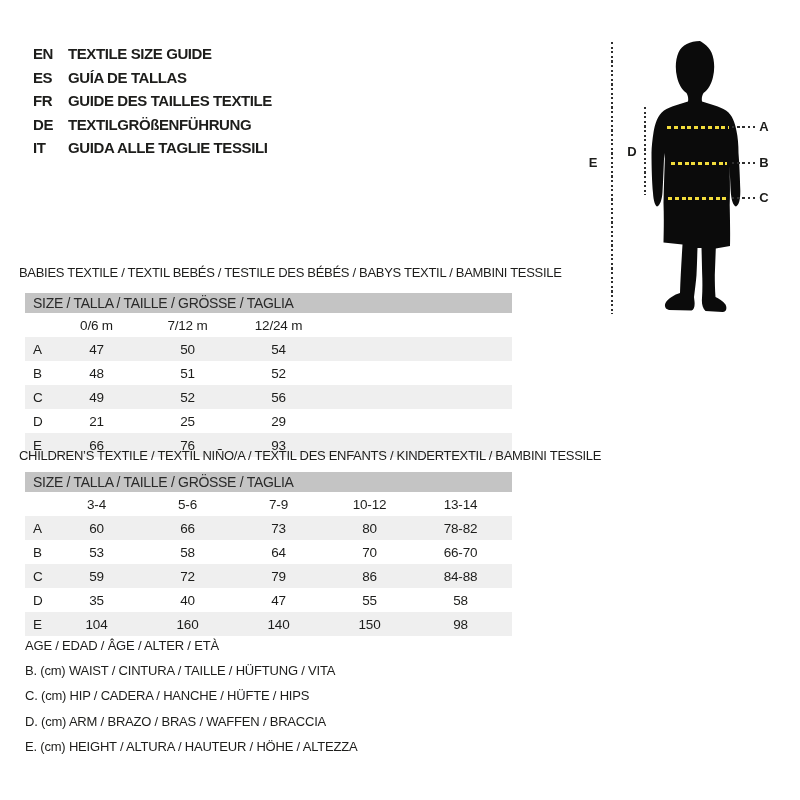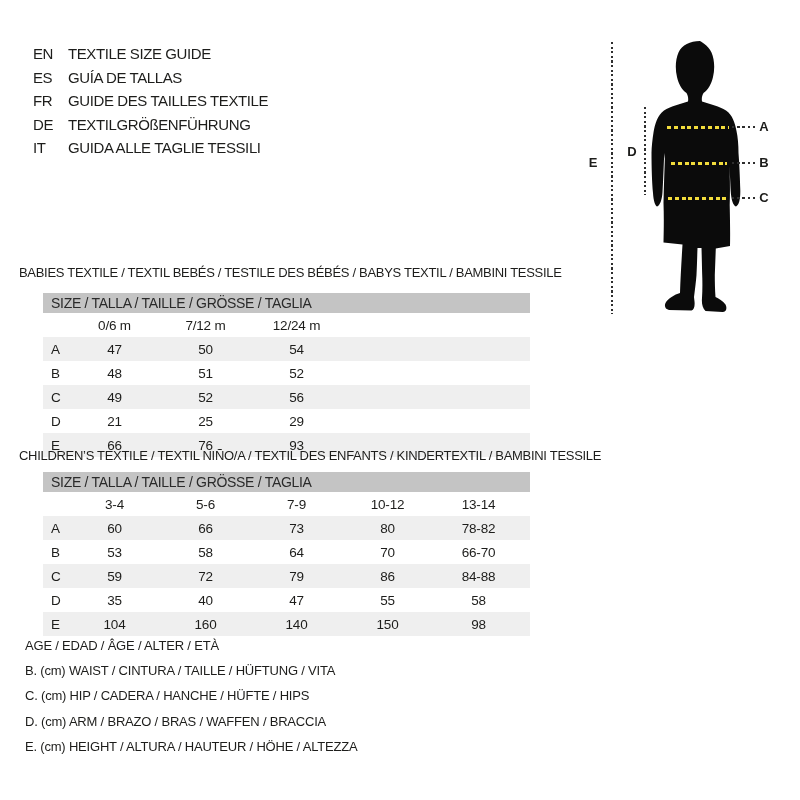--- a/index.html
+++ b/index.html
@@ -5,36 +5,36 @@
   * { margin:0; padding:0; box-sizing:border-box; }
   html,body { background:#ffffff; }
   .canvas {
     position:relative; width:800px; height:800px; background:#ffffff;
     font-family:"Liberation Sans", sans-serif; color:#1d1d1b; overflow:hidden;
   }
 
   
   .lang-block { position:absolute; left:33px; top:42px; }
   .lang-line { display:flex; height:23.5px; align-items:center;
-    font-size:15px; font-weight:normal; letter-spacing:-0.4px; }
+    font-size:15px; font-weight:bold; letter-spacing:-0.4px; }
   .lang-code { width:35px; }
 
   
   .fig-el { position:absolute; }
   .vdots { width:2px;
     background:repeating-linear-gradient(180deg,#2e2e2e 0 2.2px,transparent 2.2px 4.6px); }
   .ydash { height:3px;
     background:repeating-linear-gradient(90deg,var(--yellow) 0 4px,transparent 4px 6.8px); }
   .hdots { height:2.4px;
     background:repeating-linear-gradient(90deg,#2e2e2e 0 2.4px,transparent 2.4px 5.2px); }
   .mlabel { font-size:13px; font-weight:bold; width:14px; text-align:center; }
 
   
   .sec-title { position:absolute; left:19px; font-size:13px; letter-spacing:-0.3px; }
-  .table { position:absolute; left:43px; width:487px; }
+  .table { position:absolute; left:25px; width:487px; }
   .size-bar { height:20px; background:var(--bargray); display:flex; align-items:center;
     padding-left:8px; font-size:14px; letter-spacing:-0.3px; color:#2a2a2a; }
   .trow { display:flex; height:24px; align-items:center; font-size:13.5px; letter-spacing:-0.2px; }
   .trow.shade { background:var(--rowgray); }
   .cell-lbl { width:26px; padding-left:8px; }
   .cell-val { width:91px; text-align:center; }
 
   
   .legend { position:absolute; left:25px; top:621px; font-size:13px;
     letter-spacing:-0.2px;margin-top:12px; }

